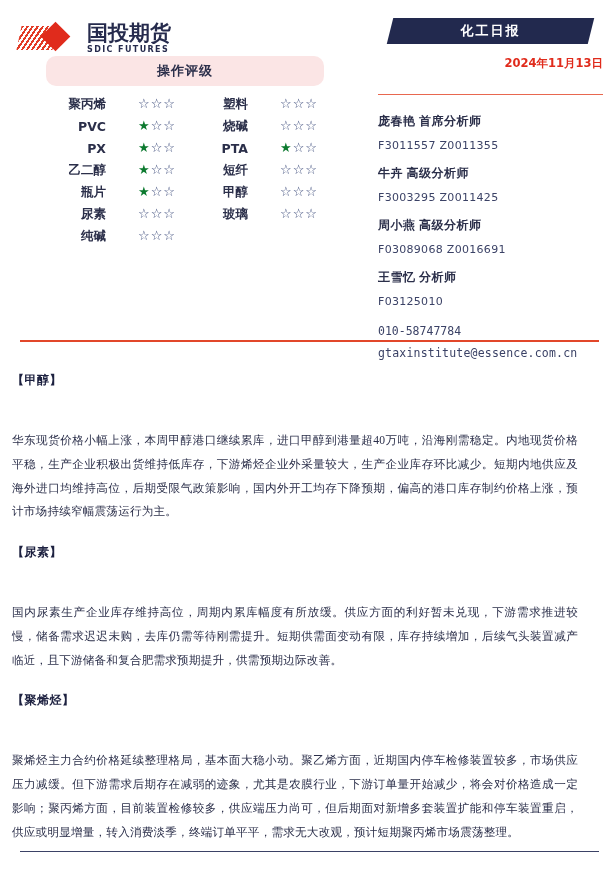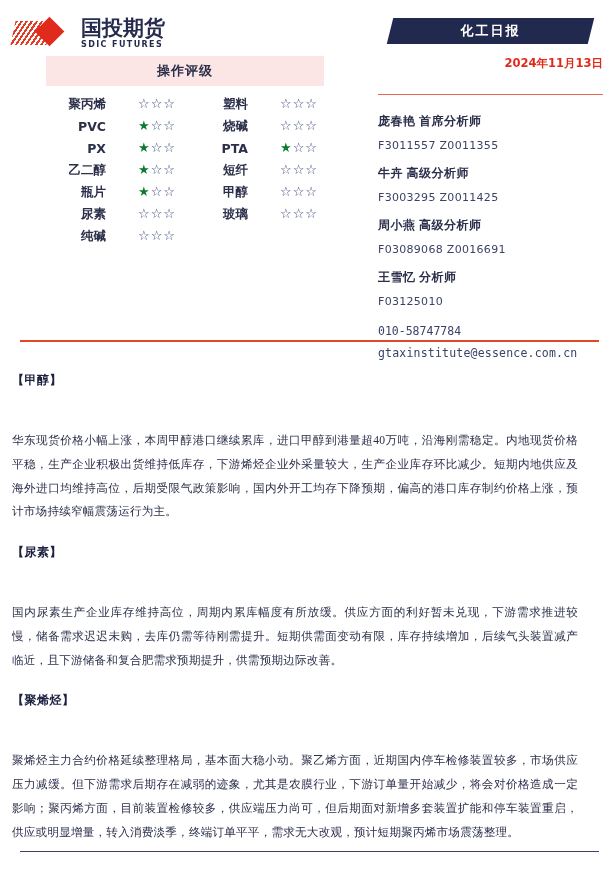--- a/index.html
+++ b/index.html
@@ -25,24 +25,24 @@
 
   
   .header {
     position: relative;
     height: 340px;
   }
 
   
   .logo-wrap {
     position: absolute;
-    left: 13px;
+    left: 19px;
     top: 18px;
     display: flex;
-    align-items: flex-start;
+    align-items: center;
     height: 40px;
   }
   .logo-mark {
     position: relative;
     width: 62px;
     height: 30px;
     margin-right: 6px;
   }
   .logo-stripes {
     position: absolute;
@@ -96,20 +96,21 @@
     width: 278px;
   }
   .ratings-title {
     background: #fbe5e5;
     text-align: center;
     font-size: 13px;
     font-weight: bold;
     color: #2b2f4a;
     padding: 6px 0 6px 0;
     letter-spacing: 1px;
+    border-radius: 10px;
   }
   .ratings-body {
     margin-top: 8px;
   }
   .rating-row {
     display: flex;
     align-items: center;
     height: 20px;
     margin-bottom: 2px;
     text-align: right;

